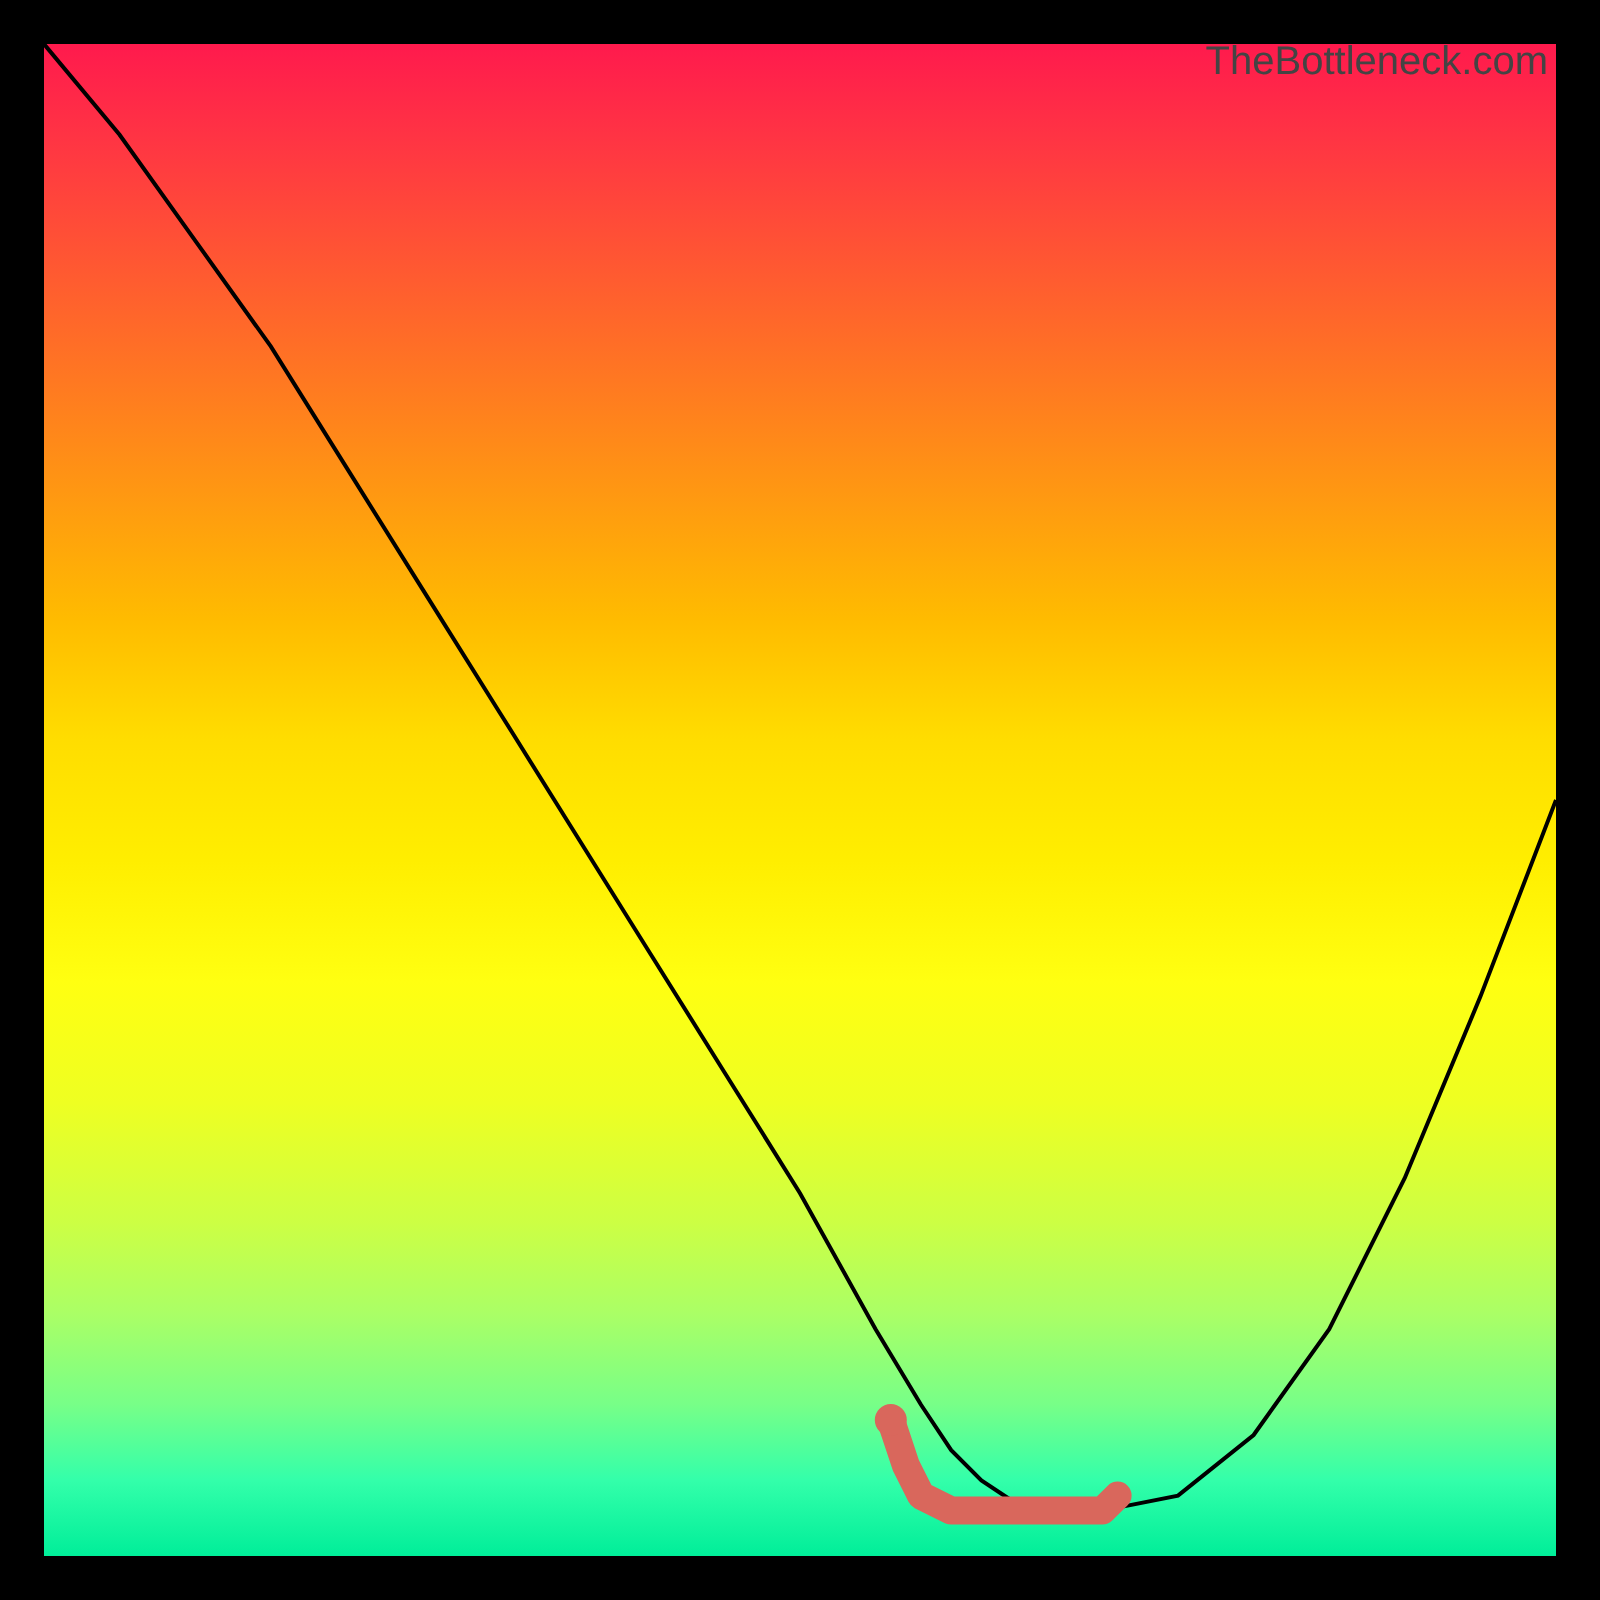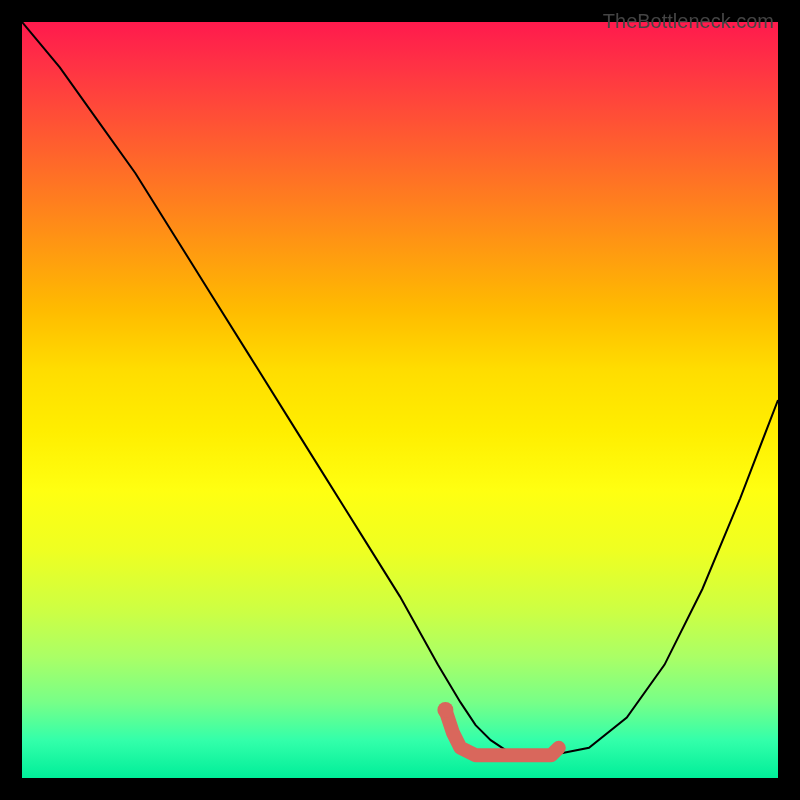--- a/index.html
+++ b/index.html
@@ -38,21 +38,21 @@
       #ccff44 78%,
       #aaff66 84%,
       #77ff88 90%,
       #33ffaa 95%,
       #00ee99 100%
     );
     overflow: hidden;
   }
   .watermark {
     position: absolute;
-    top: 10px;
+    top: 20px;
     right: 26px;
     color: #444;
     font-size: 20px;
     font-weight: 500;
     z-index: 10;
   }
   svg.curve {
     position: absolute;
     top: 0;
     left: 0;

